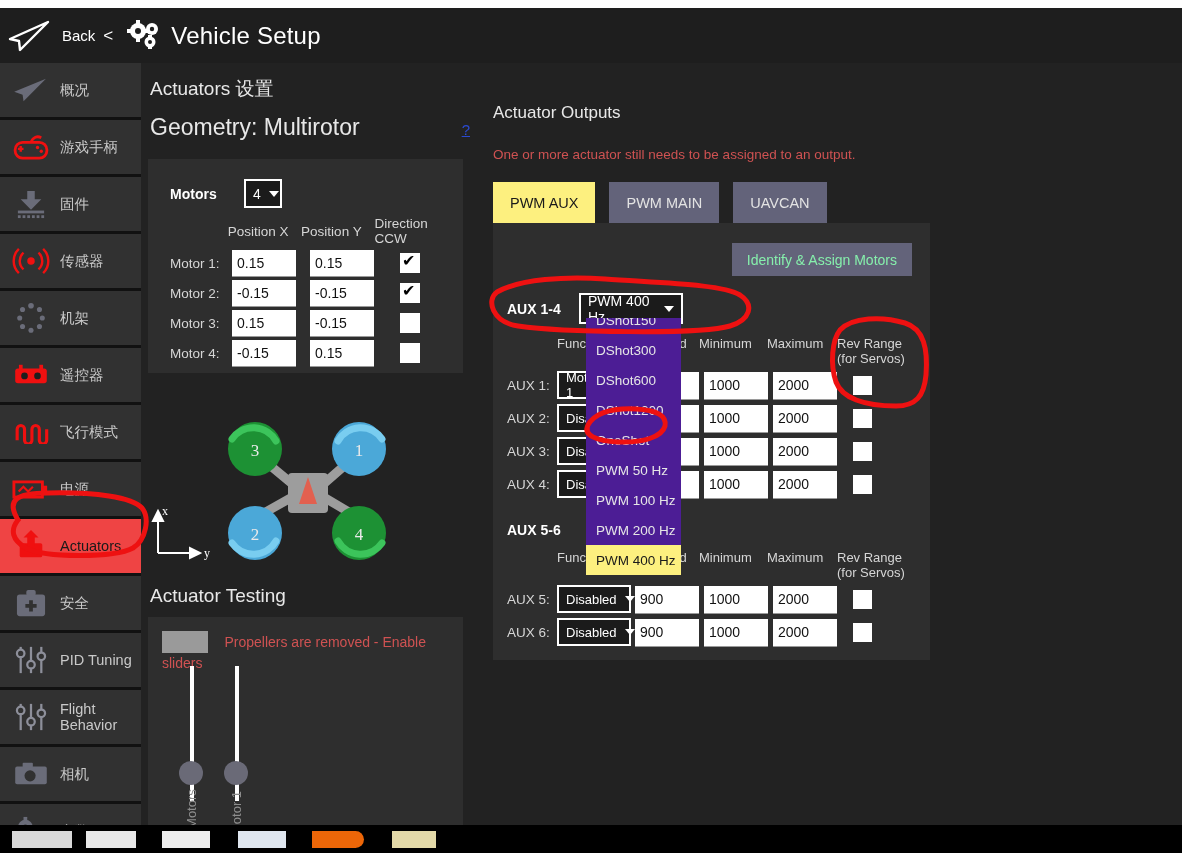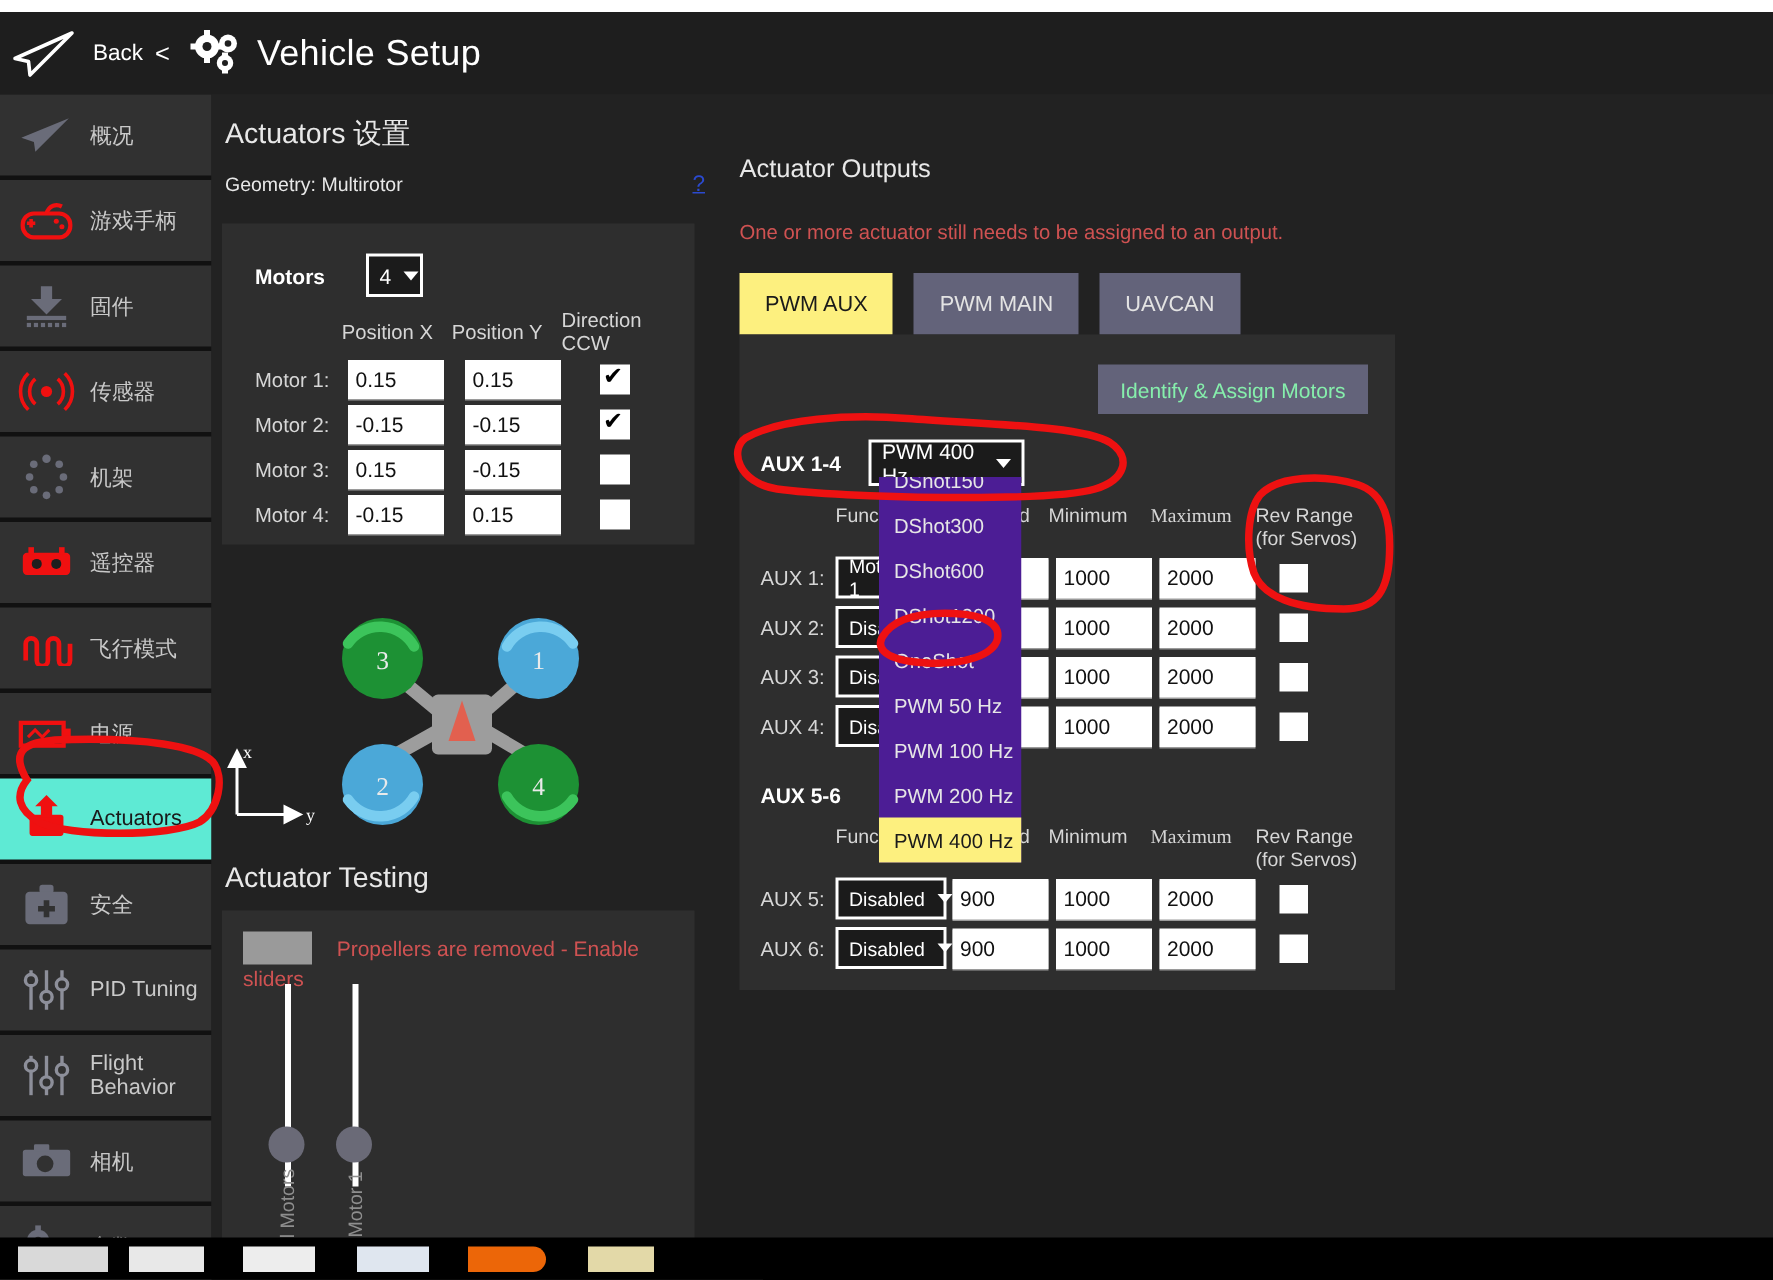--- a/index.html
+++ b/index.html
@@ -17,30 +17,30 @@
   .back-label { color:#ffffff; font-size:15px; margin-left:10px; }
   .back-chevron { color:#ffffff; font-size:17px; margin-left:8px; }
   .gears-icon { margin-left:12px; width:36px; height:32px; }
   .header-title { color:#ffffff; font-size:24px; margin-left:10px; letter-spacing:.2px; }
 
   
   .sidebar { position:absolute; left:0; top:63px; width:141px; height:762px; background:#111111; }
   .side-item { position:relative; height:54px; background:#313131; margin-bottom:3px; display:flex; align-items:center; padding-left:8px; }
   .side-item .s-ico { width:46px; height:40px; display:flex; align-items:center; justify-content:center; flex:0 0 auto; }
   .side-item .s-lbl { color:#c9c9c9; font-size:14.5px; margin-left:6px; }
-  .side-item.active { background:#5eead4; }
+  .side-item.active { background:#ef4444; }
   .side-item.active .s-lbl { color:#1a1a1a; }
 
   
   .content { position:absolute; left:141px; top:63px; width:1041px; height:762px; background:#222222; }
 
   .left-col { position:absolute; left:7px; top:0px; width:330px; height:762px; }
   .sec-title { color:#e8e8e8; font-size:19px; margin-top:13px; margin-left:2px; }
   .geom-row { display:flex; align-items:baseline; margin-top:12px; margin-left:2px; width:320px; }
-  .geom-txt { color:#e8e8e8; font-size:13px; }
+  .geom-txt { color:#e8e8e8; font-size:23px; }
   .geom-help { color:#2b4ad0; font-size:15px; margin-left:auto; text-decoration:underline; }
 
   .panel { background:#2e2e2e; margin-top:18px; }
   .motors-panel { width:315px; height:214px; padding:20px 0 0 22px; position:relative; }
   .motors-row { display:flex; align-items:center; }
   .motors-label { color:#ffffff; font-size:14px; font-weight:bold; width:62px; }
   .combo { background:#1b1b1b; border:2px solid #ffffff; color:#ffffff; font-size:14px;
            display:flex; align-items:center; justify-content:space-between; padding:0 7px; }
   .combo .caret { width:0; height:0; border-left:5px solid transparent; border-right:5px solid transparent; border-top:6px solid #ffffff; margin-left:8px; }
   .motors-combo { width:38px; height:29px; margin-left:12px; }
@@ -86,21 +86,21 @@
   .grp-row { display:flex; align-items:center; margin-top:54px; }
   .grp-lbl { color:#ffffff; font-size:14px; font-weight:bold; width:72px; }
   .freq-combo { width:104px; height:31px; margin-left:0px; }
 
   .otbl-hdr { display:flex; margin-top:12px; color:#d6d6d6; font-size:13px; }
   .otbl-hdr div { text-align:left; }
   .h-rl { width:50px; }
   .h-fn { width:74px; }
   .h-da { width:68px; }
   .h-mn { width:68px; }
-  .h-mx { width:70px;font-family:Liberation Serif, serif; }
+  .h-mx { width:70px; }
   .h-rv { width:75px; line-height:15px; }
   .orow { display:flex; align-items:center; margin-top:5px; }
   .orow .rl { color:#d6d6d6; font-size:13.5px; width:50px; }
   .fn-combo { width:74px; height:28px; font-size:13px; margin-right:4px; }
   .oinput { width:64px; height:27px; background:#ffffff; color:#111; font-size:14px; border:none;
             box-shadow:0 1px 0 #9a9a9a; padding:0 5px; margin-right:5px; line-height:27px; }
   .orow .chk2 { width:19px; height:19px; background:#ffffff; margin-left:11px; }
 
   
   .dd { position:absolute; left:586px; top:318px; width:95px; background:#4c1d95; z-index:40; }

